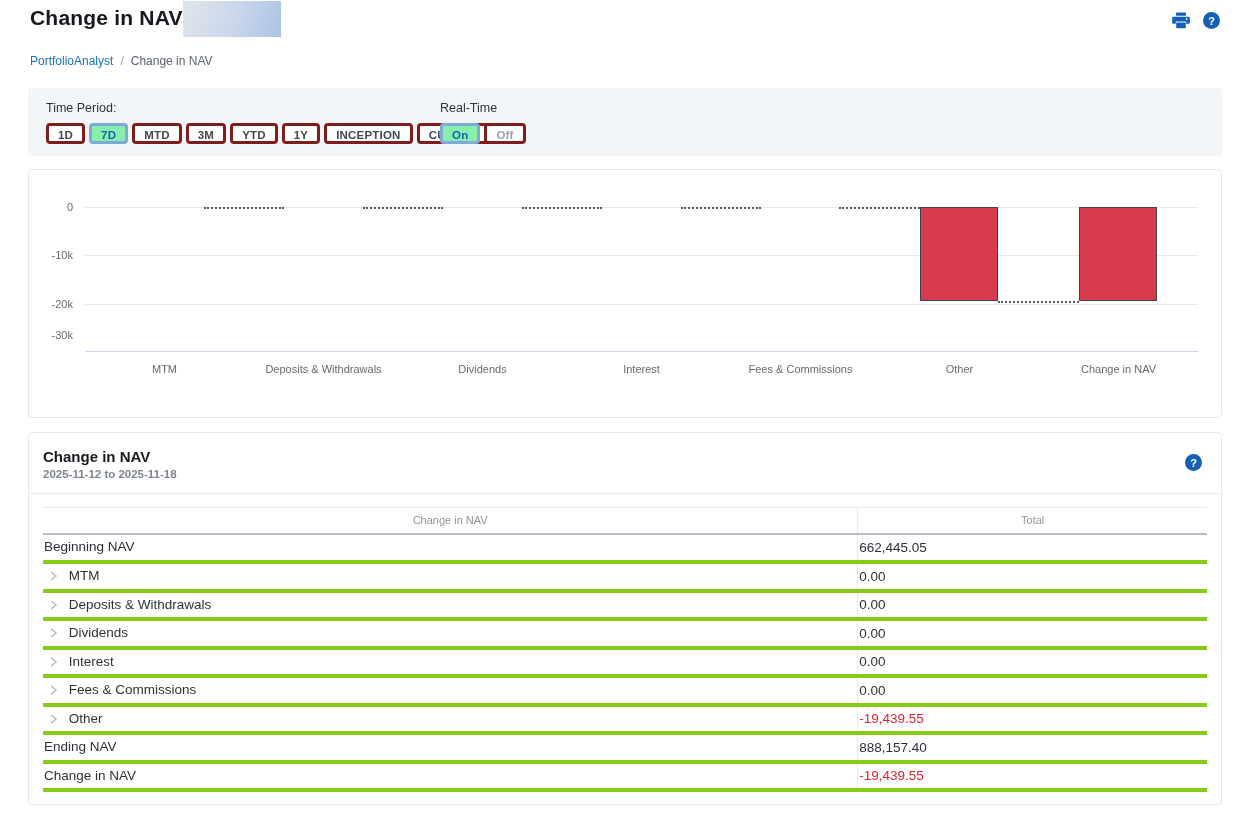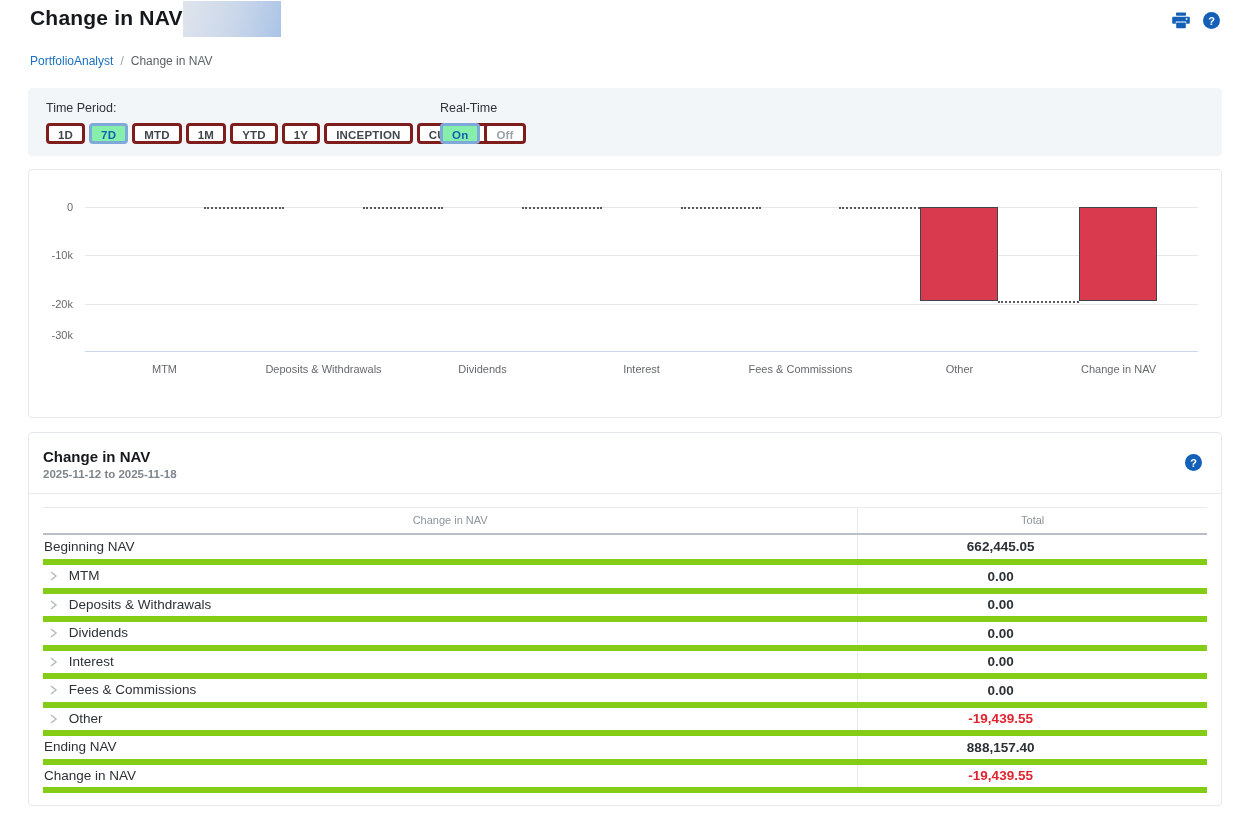--- a/index.html
+++ b/index.html
@@ -50,24 +50,24 @@
   .table-card { position: relative; margin: 14px 28px 0; border: 1px solid #e5e8ec; border-radius: 4px;
     background: #fff; padding: 15px 14px 12px; }
   .tbl-title { font-size: 15px; font-weight: 700; color: #15181c; }
   .tbl-sub { font-size: 11.5px; font-weight: 700; color: #7e858c; margin-top: 3px; }
   .tbl-help { position: absolute; top: 21px; right: 19px; }
   .tbl-divider { height: 1px; background: #e8ebee; margin: 13px -14px 0; }
   table.nav-table { width: 100%; border-collapse: collapse; margin-top: 13px; }
   .nav-table th { height: 26px; font-size: 11px; font-weight: 400; color: #8d949c;
     border-top: 1px solid #e8ebee; border-bottom: 2px solid #b7bec6; text-align: center; }
   .nav-table th.col-left { width: 70%; border-right: 1px solid #e8ebee; }
-  .nav-table td { height: 28.5px; border-bottom: 6px solid #84cc16; font-size: 13.5px; color: #2c3137; }
+  .nav-table td { height: 28.5px; border-bottom: 4px solid #84cc16; font-size: 13.5px; color: #2c3137; }
   .nav-table td.cell-label { border-right: 1px solid #e8ebee; }
   .nav-table td.cell-label.indent { padding-left: 6px; }
-  .nav-table td.cell-value { text-align: center; padding-right: 65px; font-weight: bold; }
+  .nav-table td.cell-value { text-align: left; padding-right: 65px; }
   .nav-table td.cell-value.neg { color: #e0232e; }
   .chev { display: inline-block; width: 9px; margin-right: 7px; cursor: pointer; }
   .row-label { vertical-align: 1px; }
 </style>
 </head>
 <body>
 
 <div class="page-header">
   <h1 class="page-title">Change in NAV</h1>
   <div class="redacted-blob"></div>
@@ -92,21 +92,21 @@
   <span class="crumb-current">Change in NAV</span>
 </div>
 
 <div class="filter-card">
   <div class="filter-group-1">
     <div class="filter-label">Time Period:</div>
     <div class="pill-row" id="period-row">
         <button class="pill">1D</button>
         <button class="pill selected">7D</button>
         <button class="pill">MTD</button>
-        <button class="pill">1M</button>
+        <button class="pill">3M</button>
         <button class="pill">YTD</button>
         <button class="pill">1Y</button>
         <button class="pill">INCEPTION</button>
         <button class="pill">CUSTOM</button>
       </div>
   </div>
   <div>
     <div class="filter-label">Real-Time</div>
     <div class="pill-row" id="realtime-row">
         <button class="pill selected">On</button>

